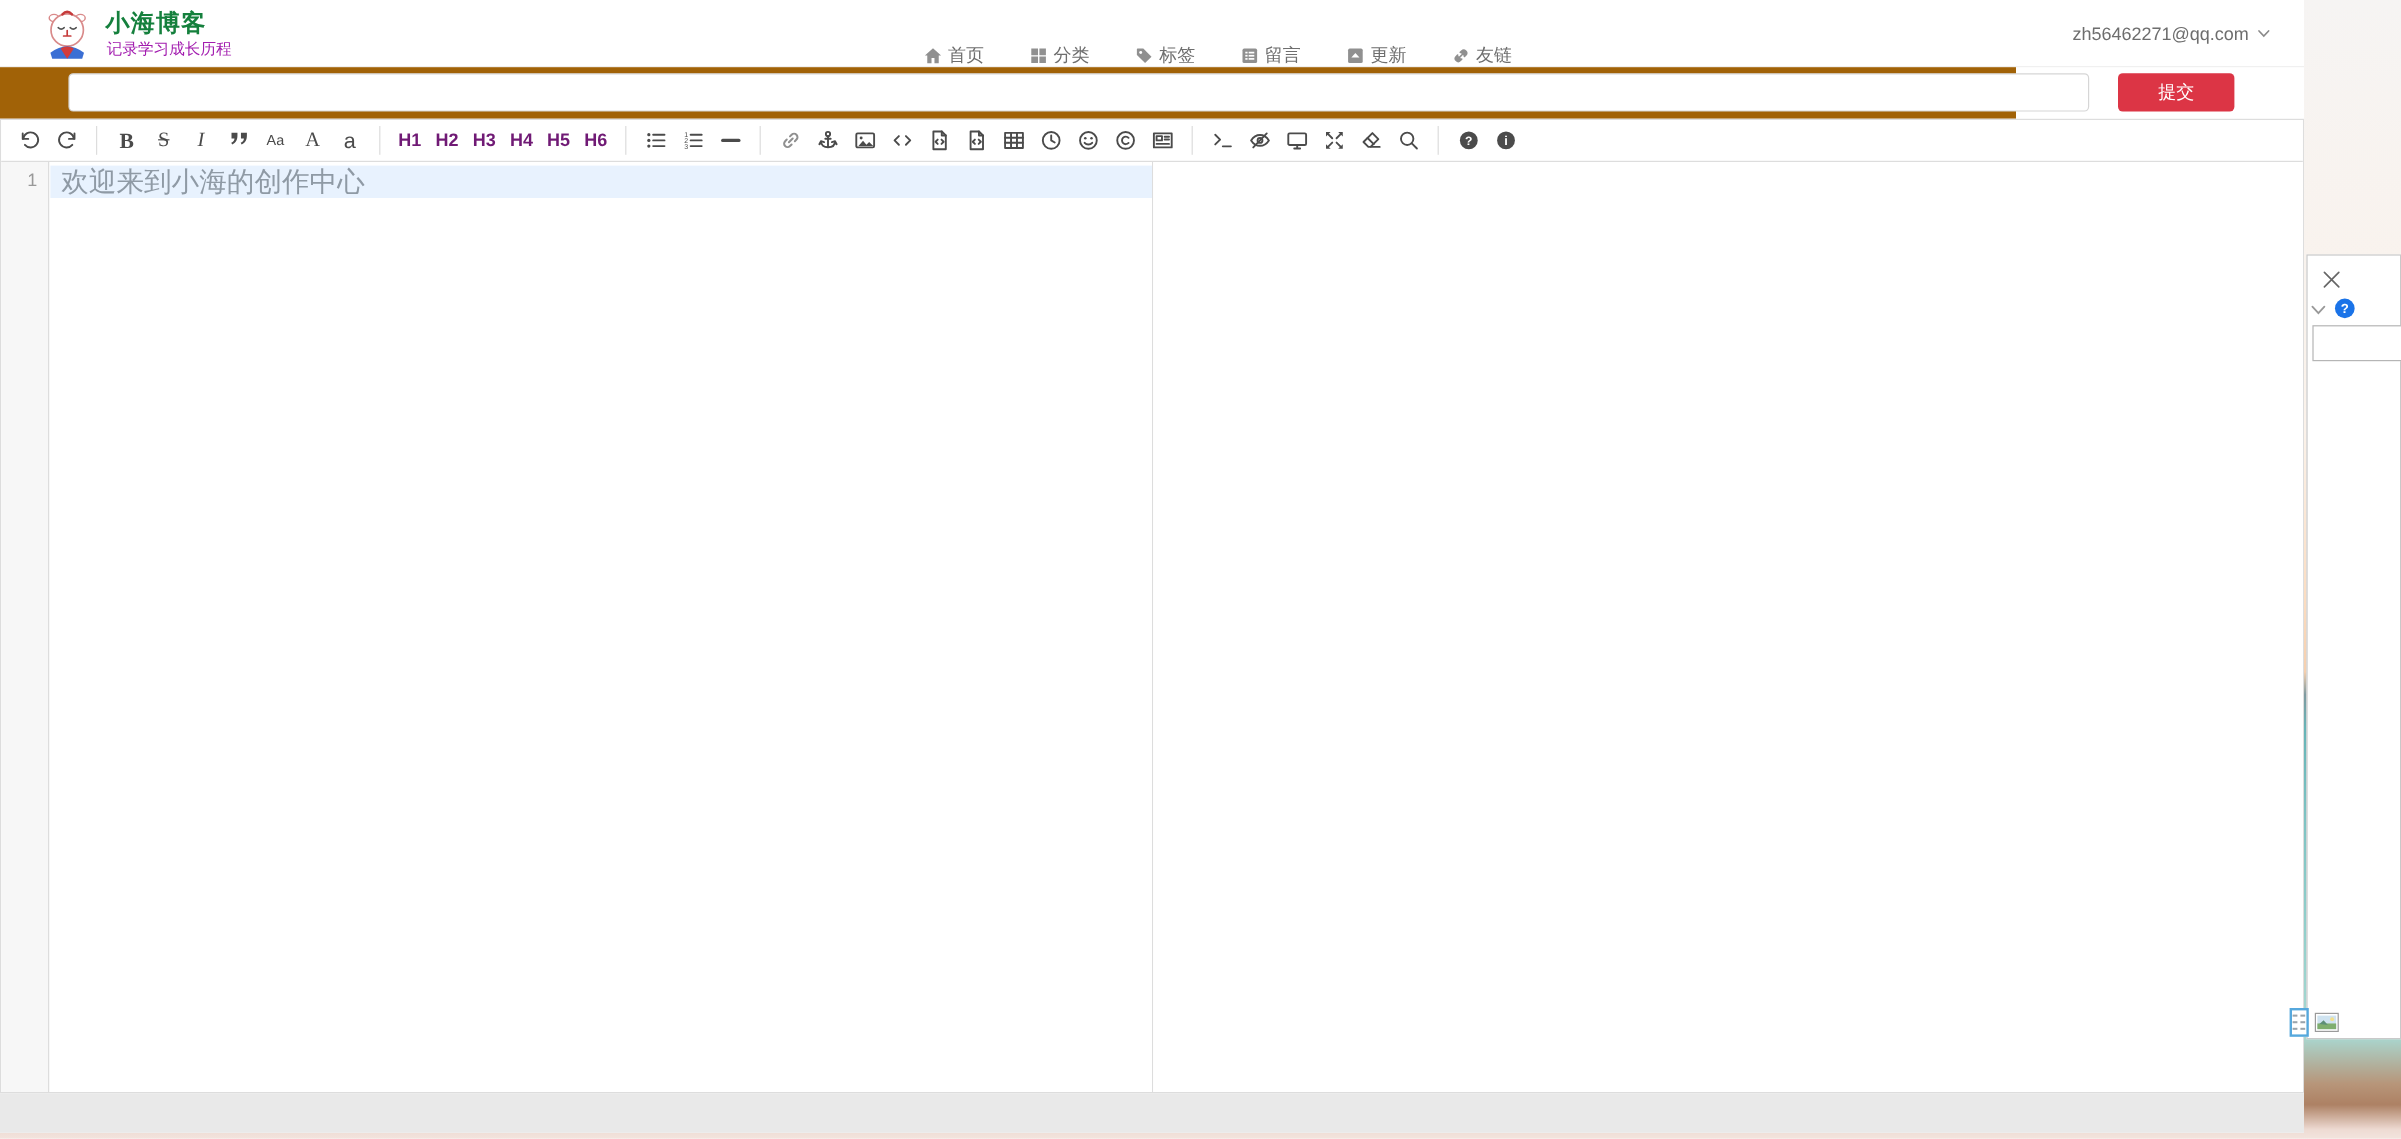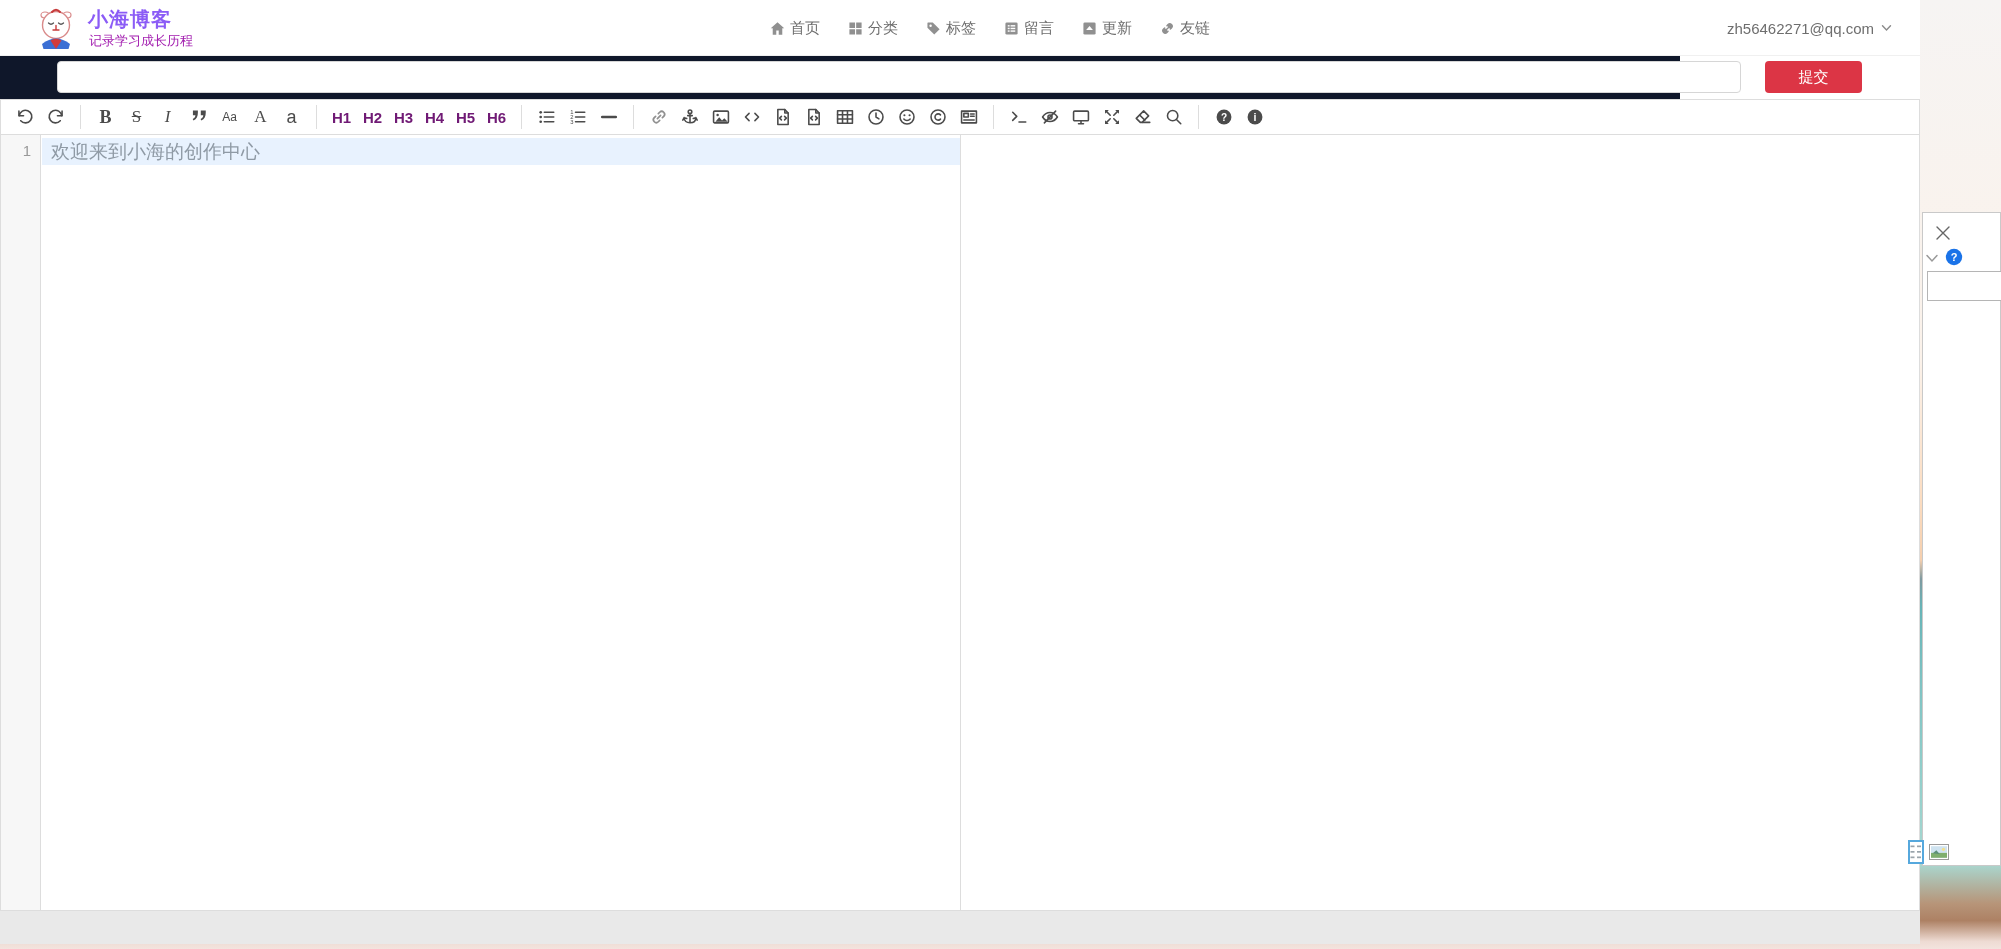--- a/index.html
+++ b/index.html
@@ -6,31 +6,31 @@
     font-family:"Liberation Sans","DejaVu Sans",sans-serif;}
   body{background:linear-gradient(180deg,#f6f4f3 0%,#fbf2ea 38%,#fbdcc0 53%,#f5cfae 59%,
     #7f9aa0 61%,#67b4b7 64%,#7fc3c3 72%,#93cfcb 82%,#a9d8d1 91%,
     #b79579 95.2%,#ad8164 97%,#eedbd3 99.2%,#f3e4de 100%);}
   .app{position:absolute;left:0;top:0;width:1920px;height:944px;background:#fff;}
 
   
   .header{position:absolute;left:0;top:0;width:1920px;height:56px;background:#fff;border-bottom:1px solid #f0f0f0;box-sizing:border-box;}
   .logo{position:absolute;left:34px;top:6px;width:44px;height:44px;cursor:pointer;}
   .logo svg{width:44px;height:44px;display:block;}
-  .site-title{position:absolute;left:88px;top:6px;font-size:20px;font-weight:700;color:#8b5cf6;letter-spacing:1px;}
+  .site-title{position:absolute;left:88px;top:6px;font-size:20px;font-weight:700;color:#15803d;letter-spacing:1px;}
   .site-subtitle{position:absolute;left:89px;top:32px;font-size:13px;color:#a21caf;}
-  .main-nav{position:absolute;left:770px;top:0;height:56px;display:flex;align-items:center;gap:28px;}
+  .main-nav{position:absolute;left:770px;top:0;height:56px;display:flex;align-items:flex-end;gap:38px;}
   .nav-item{display:flex;align-items:center;gap:5px;font-size:15px;color:#6e6e6e;cursor:pointer;white-space:nowrap;}
   .nav-ic{display:flex;}
   .nav-ic svg{width:15px;height:15px;fill:#909090;display:block;}
   .user-menu{position:absolute;right:28px;top:0;height:56px;display:flex;align-items:center;gap:7px;font-size:15px;color:#6e6e6e;cursor:pointer;}
   .chev svg{width:11px;height:8px;display:block;}
 
   
-  .compose-row{position:absolute;left:0;top:56px;width:1680px;height:43px;background:#0f172a;}
+  .compose-row{position:absolute;left:0;top:56px;width:1680px;height:43px;background:#a16207;}
   .title-input{position:absolute;left:57px;top:5px;width:1684px;height:32px;border:1px solid #d6d6d6;border-radius:4px;box-sizing:border-box;padding:0 10px;font-size:15px;color:#333;outline:none;}
   .submit-btn{position:absolute;left:1765px;top:5px;width:97px;height:32px;background:#dc3545;border:none;border-radius:4px;color:#fff;font-size:15px;cursor:pointer;}
 
   
   .editor-wrap{position:absolute;left:0;top:99px;width:1920px;height:812px;border:1px solid #ddd;box-sizing:border-box;background:#fff;}
   .editor-toolbar{position:absolute;left:0;top:0;width:100%;height:35px;border-bottom:1px solid #ddd;box-sizing:border-box;display:flex;align-items:center;padding-left:8px;background:#fff;overflow:hidden;}
   .tb-btn{height:28px;min-width:29px;padding:0 2px;margin:0 1px;background:none;border:none;display:flex;align-items:center;justify-content:center;color:#4b4b4b;cursor:pointer;font-family:inherit;font-size:15px;}
   .tb-sep{width:1px;height:24px;background:#ddd;margin:0 9px;flex:none;}
   .tb-ic{display:flex;}
   .tb-ic svg{width:18px;height:18px;display:block;}
@@ -42,21 +42,21 @@
   .tb-ucwords{font-size:12px;}
   .tb-uppercase{font-family:"Liberation Serif",serif;font-size:17px;}
   .tb-lowercase{font-size:18px;}
   .tb-h1,.tb-h2,.tb-h3,.tb-h4,.tb-h5,.tb-h6{font-weight:700;font-size:15px;color:#701a75;}
 
   .editor-body{position:absolute;left:0;top:35px;width:100%;height:775px;background:#fff;}
   .gutter{position:absolute;left:0;top:0;width:40px;height:100%;background:#f7f7f7;border-right:1px solid #ddd;box-sizing:border-box;}
   .line-number{position:absolute;top:7px;right:9px;font-size:15px;color:#999;}
   .code-area{position:absolute;left:41px;top:0;width:918px;height:100%;cursor:text;}
   .active-line{position:absolute;left:0;top:3px;width:100%;height:27px;background:#e8f2fe;display:flex;align-items:center;padding-left:9px;box-sizing:border-box;}
-  .line-text{font-size:19px;color:#8f9aa5;text-align:center;}
+  .line-text{font-size:23px;color:#8f9aa5;text-align:center;}
   .pane-divider{position:absolute;left:959px;top:0;width:1px;height:100%;background:#ddd;}
   .preview-pane{position:absolute;left:960px;top:0;width:958px;height:100%;background:#fff;}
 
   .footer-strip{position:absolute;left:0;top:911px;width:1920px;height:33px;background:#e9e9e9;}
 
   
   .side-panel{position:absolute;left:1922px;top:212px;width:79px;height:654px;background:#fff;border:1px solid #c9c9c9;box-sizing:border-box;}
   .panel-close{position:absolute;left:10px;top:10px;width:20px;height:20px;cursor:pointer;}
   .panel-close svg{width:20px;height:20px;display:block;}
   .panel-chevron{position:absolute;left:2px;top:40px;width:14px;height:10px;cursor:pointer;}

